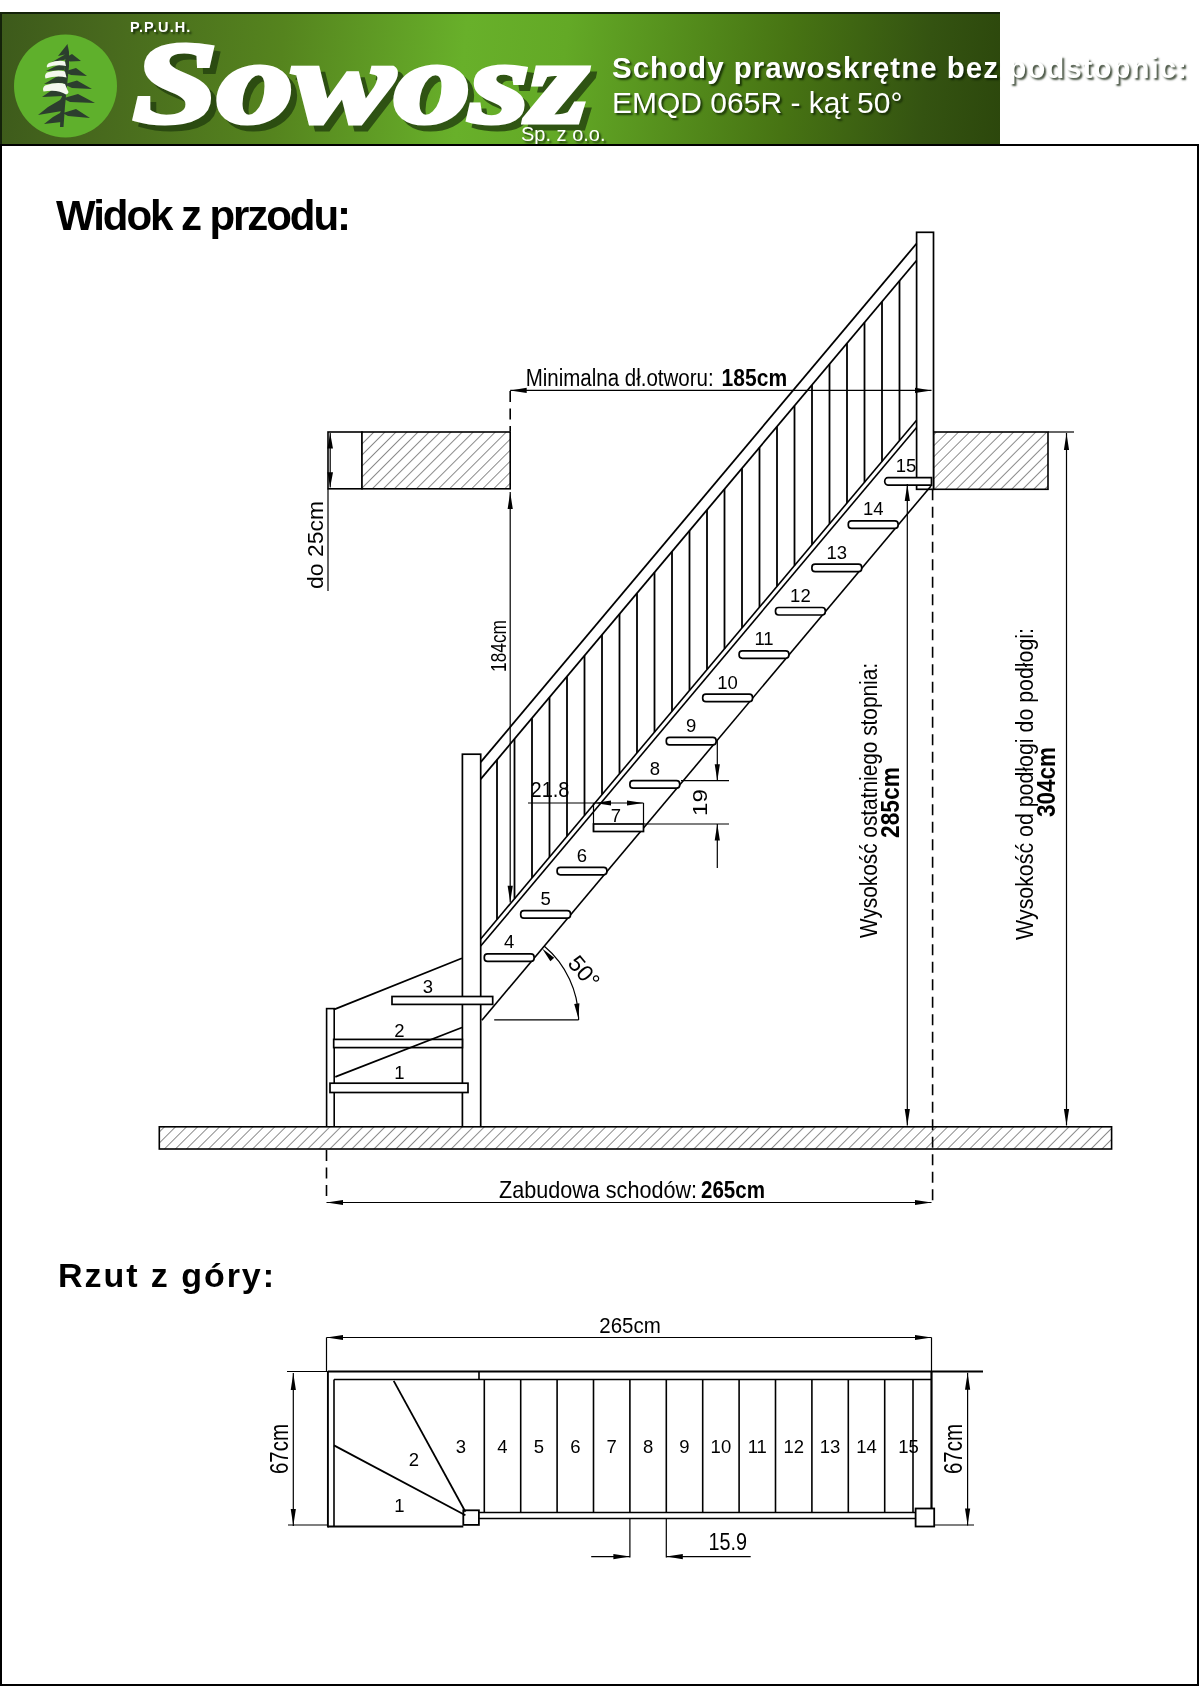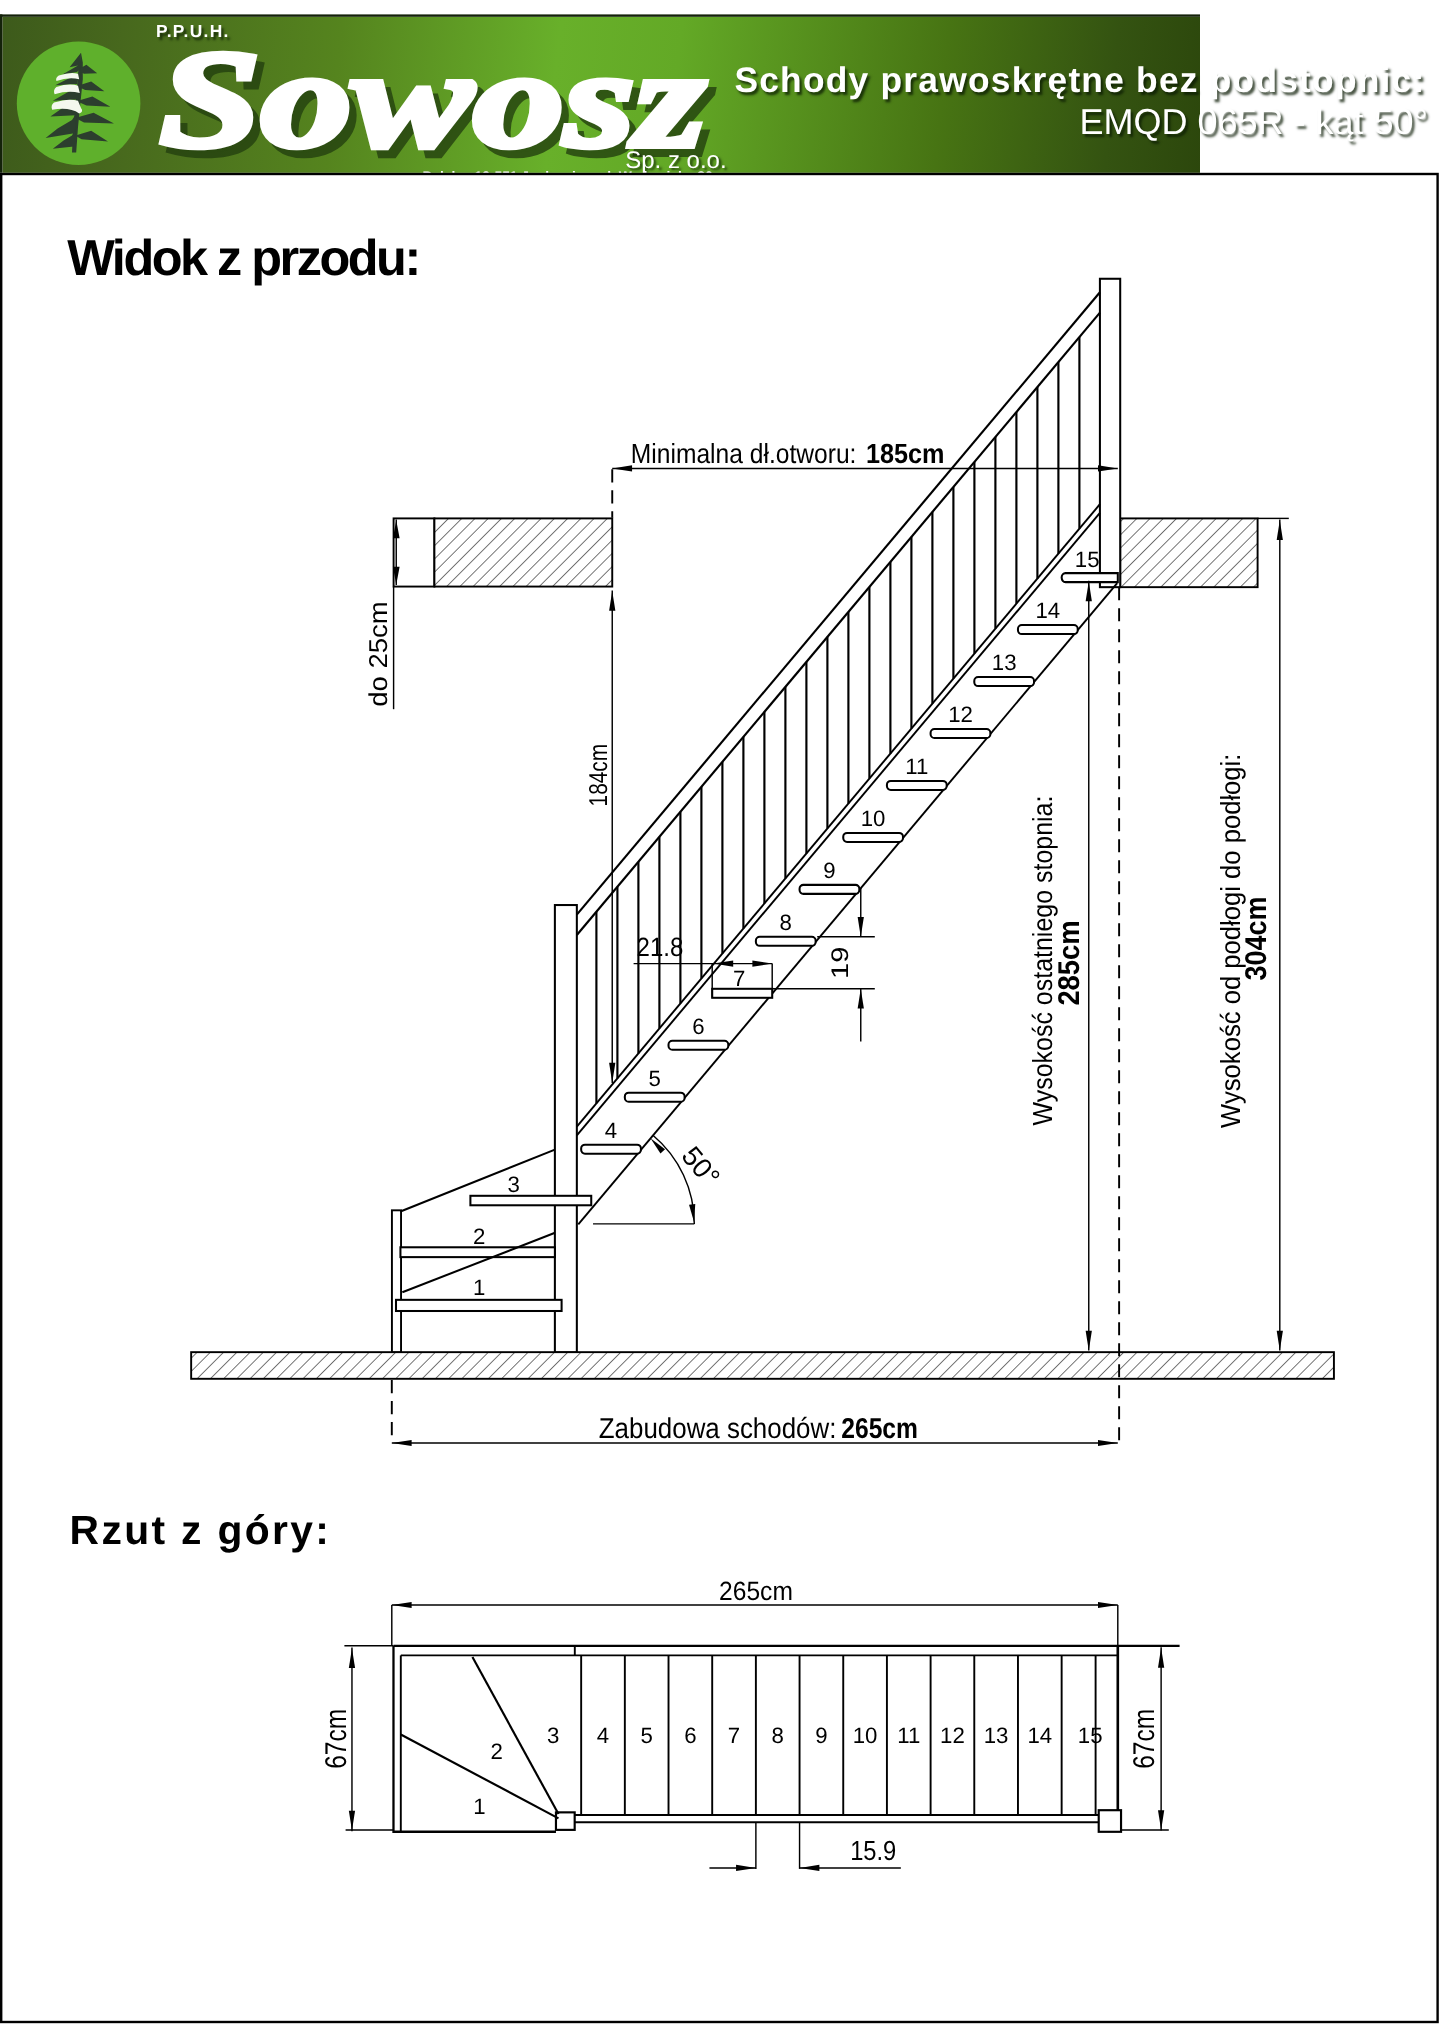--- a/index.html
+++ b/index.html
@@ -48,21 +48,21 @@
 <text x="131" y="108" font-family="Liberation Serif" font-style="italic" font-weight="bold" font-size="116" fill="#23400f" opacity="0.8" textLength="455" lengthAdjust="spacingAndGlyphs" stroke="#23400f" stroke-width="5" transform="translate(6,6)">Sowosz</text>
 <text x="131" y="108" font-family="Liberation Serif" font-style="italic" font-weight="bold" font-size="116" fill="#ffffff" textLength="455" lengthAdjust="spacingAndGlyphs" stroke="#ffffff" stroke-width="5">Sowosz</text>
 </svg>
 
 <div class="btxt" style="left:519px;top:109px;font-size:20px;font-weight:normal">Sp. z o.o.</div>
 
 <div class="btxt" style="left:350px;top:128px;font-size:11.5px;font-weight:bold">Polska, 19-551 Jankowice, ul. Wadowicka 86</div>
 
 <div class="btxt" style="left:610px;top:37px;width:578px;text-align:left;font-size:29.5px;font-weight:bold;letter-spacing:1px">Schody prawoskrętne bez podstopnic:</div>
 
-<div class="btxt" style="left:610px;top:72px;width:578px;text-align:right;font-size:30px">EMQD 065R - kąt 50°</div>
+<div class="btxt" style="left:610px;top:72px;width:578px;text-align:left;font-size:30px">EMQD 065R - kąt 50°</div>
 </div>
 
 <div id="frame"></div>
 
 <svg id="draw" width="1200" height="1697" viewBox="0 0 1200 1697">
 <defs>
 <pattern id="hatch" patternUnits="userSpaceOnUse" width="7.8" height="7.8" patternTransform="rotate(45)">
 <rect width="7.8" height="7.8" fill="#fff"></rect>
 <line x1="0" y1="0" x2="0" y2="7.8" stroke="#000" stroke-width="0.9"></line>
 </pattern>

